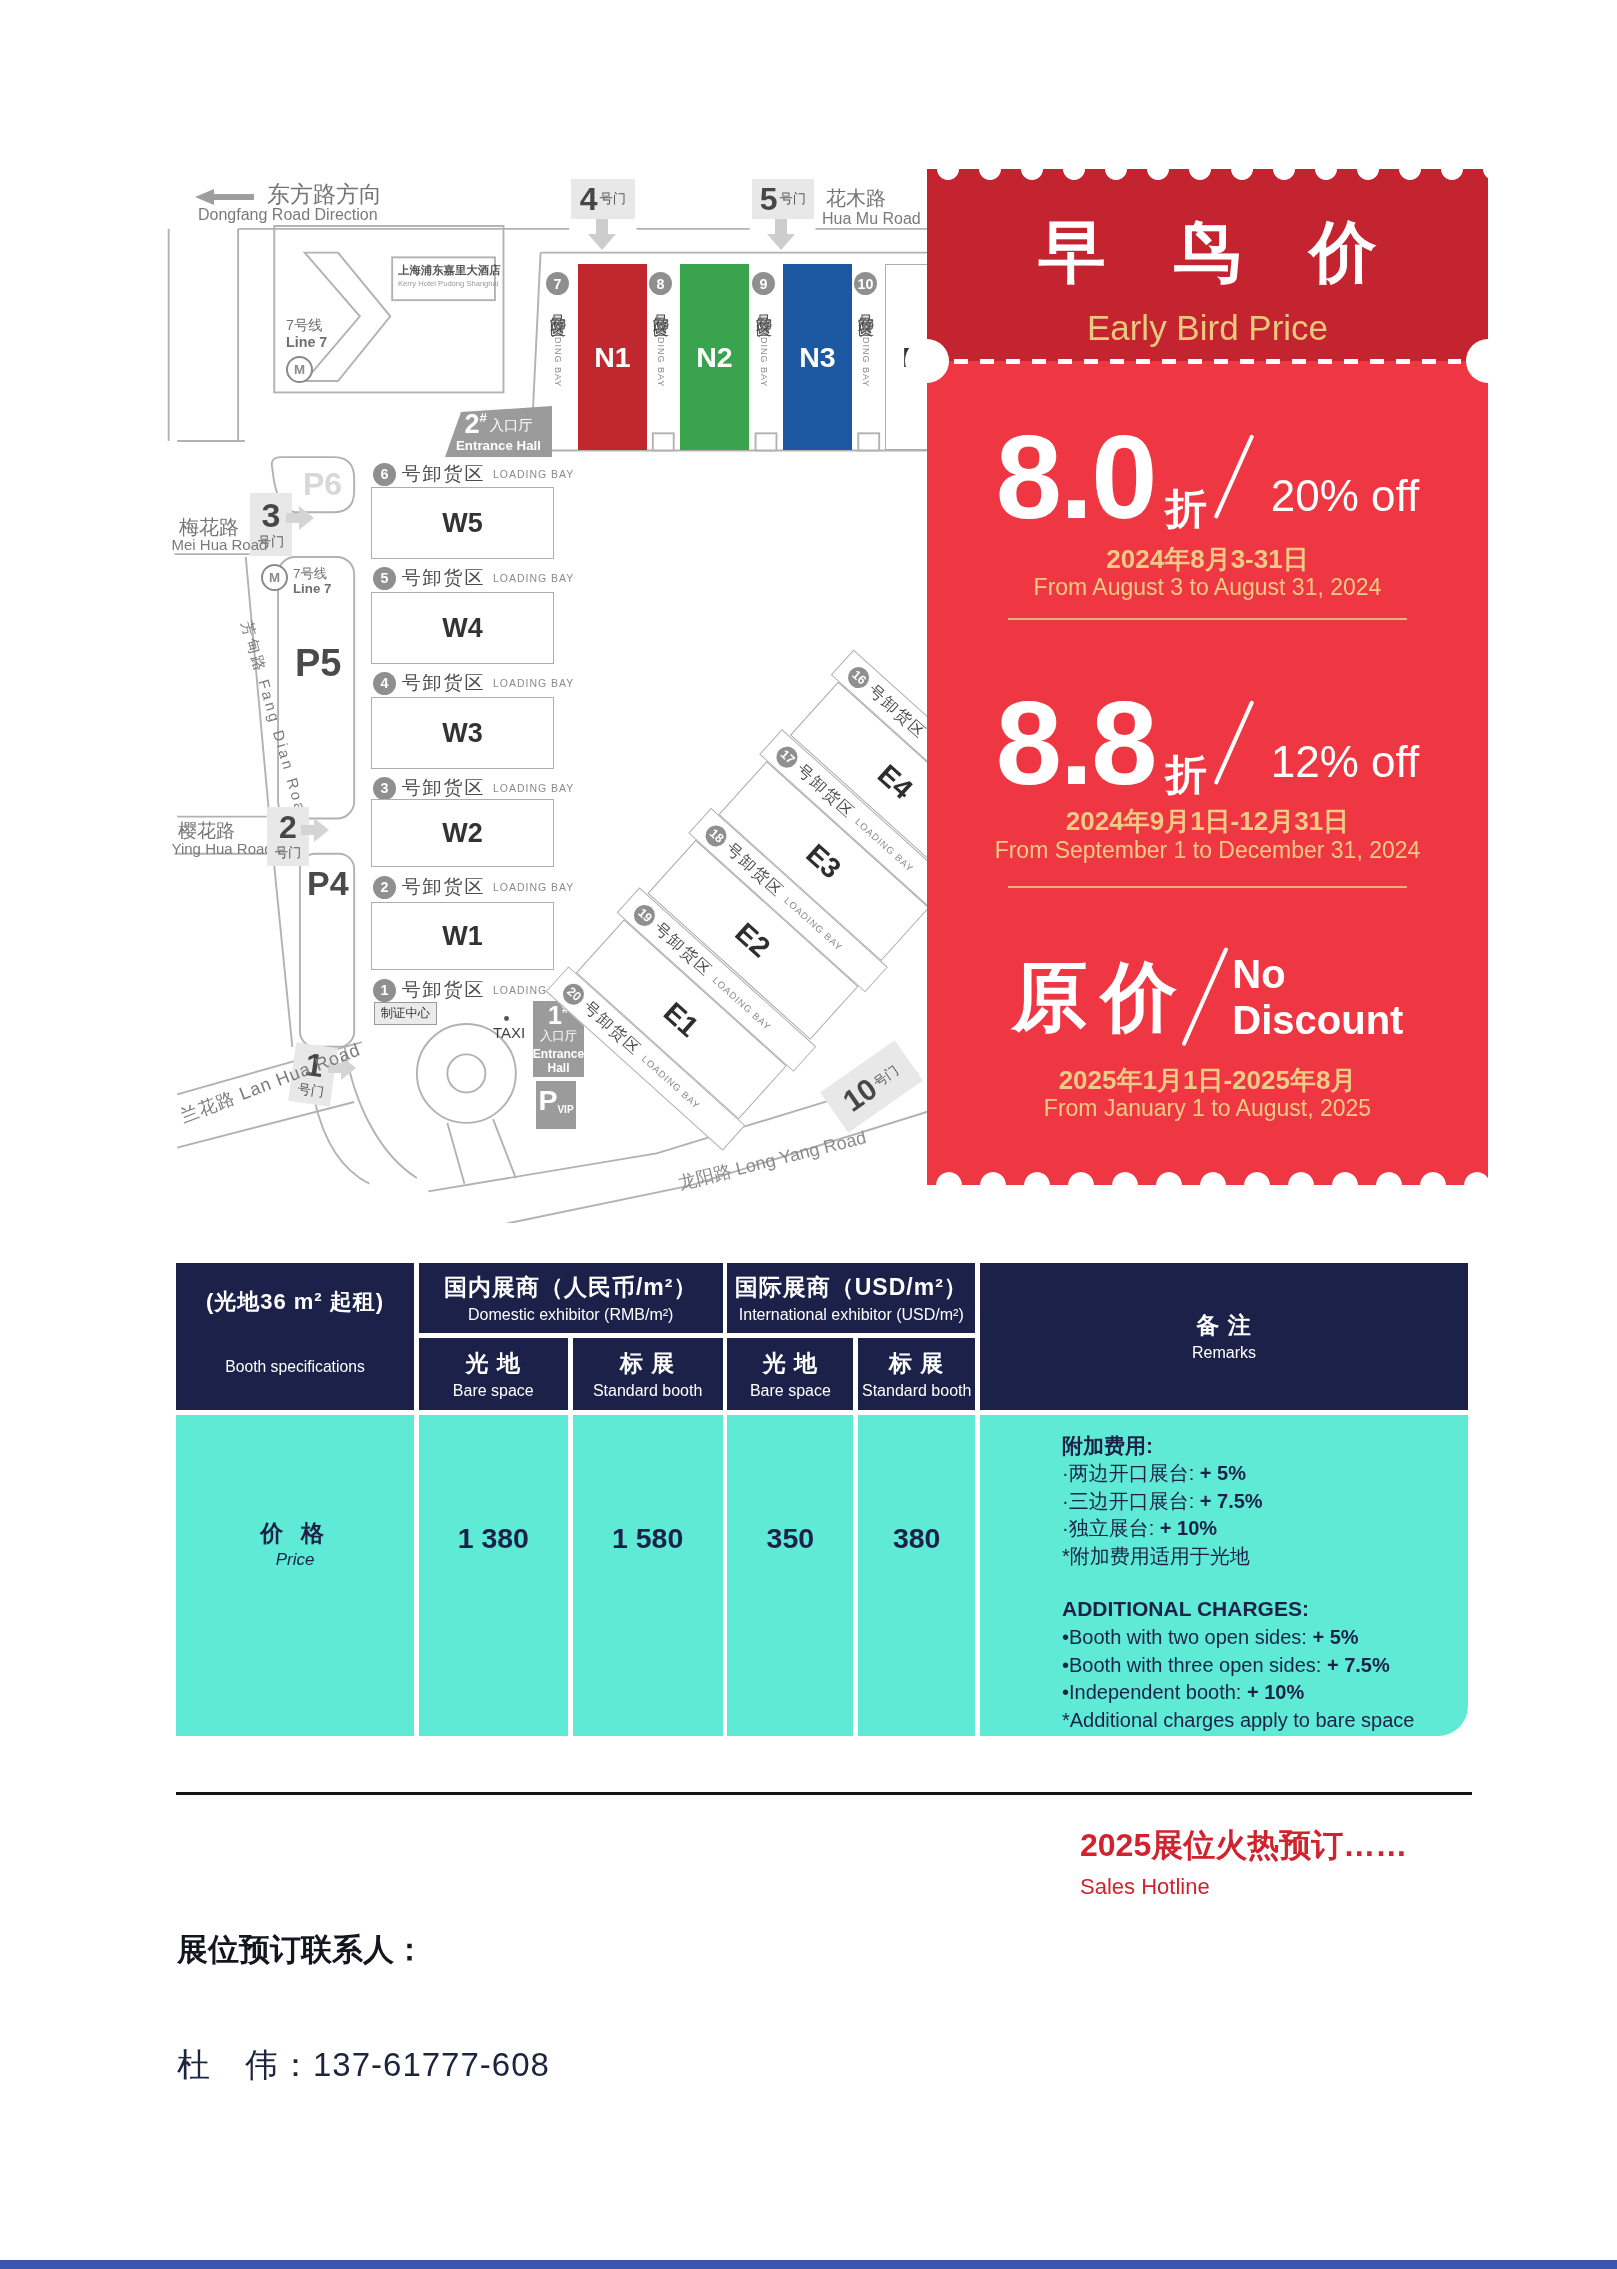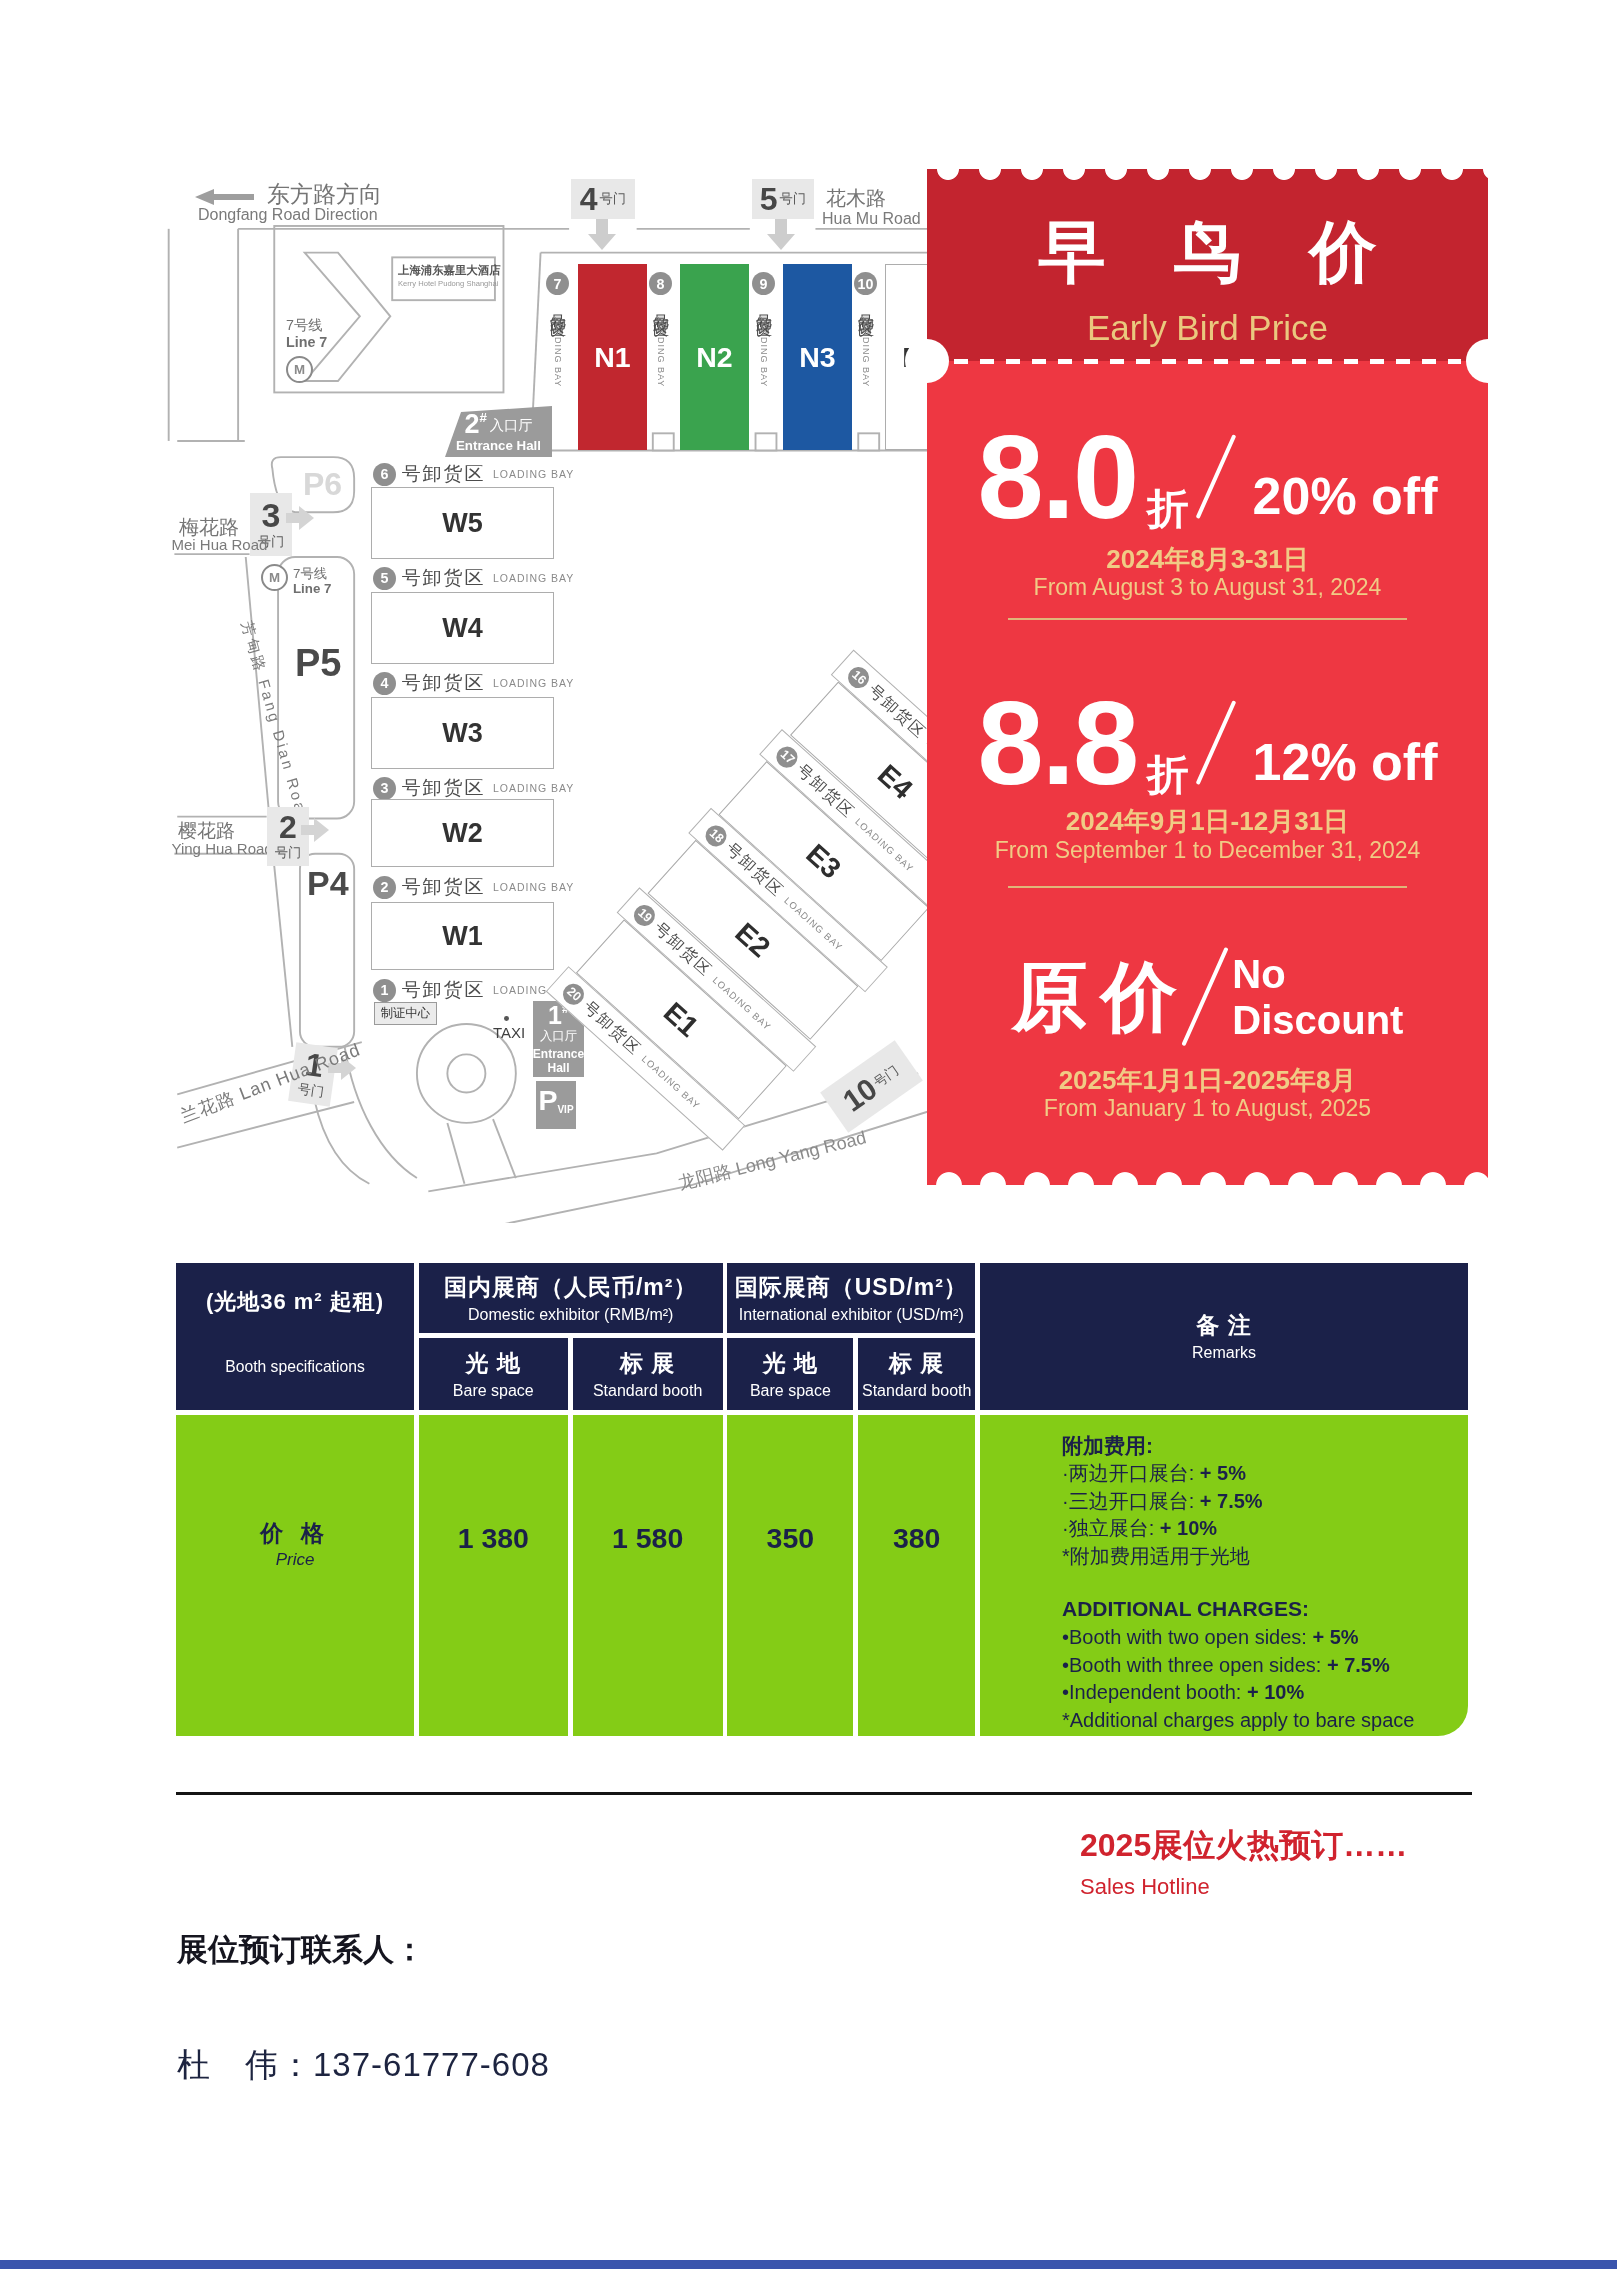--- a/index.html
+++ b/index.html
@@ -57,21 +57,21 @@
   .tearline { position:absolute; left:27px; right:27px; top:190px; height:4.8px;
     background:repeating-linear-gradient(90deg, #ffffff 0 14.3px, rgba(255,255,255,0) 14.3px 26px); }
   .notch { position:absolute; width:44px; height:44px; border-radius:50%; background:#ffffff; top:170px; }
   .notch.l { left:-22px; } .notch.r { right:-22px; }
   .tk-title { position:absolute; left:0; top:38px; width:100%; text-align:center; color:#fff; font-size:67px; font-weight:bold; letter-spacing:25px; padding-left:25px; }
   .tk-sub { position:absolute; left:0; top:139px; width:100%; text-align:center; color:#eac87e; font-size:35px; font-weight:500; }
   .tier { position:absolute; left:0; width:100%; display:flex; align-items:center; justify-content:center; color:#fff; }
   .tier .num { font-size:119px; font-weight:800; line-height:1; letter-spacing:-1.9px; }
   .tier .unit { font-size:42px; font-weight:bold; align-self:flex-end; margin:0 0 11.4px 9.5px; }
   .tier .slash { width:3.8px; height:91px; background:#fff; border-radius:1.9px; transform:rotate(24deg); margin:0 23px 0 25px; }
-  .tier .pct { font-size:52px; font-weight:700; margin-top:38px;margin-left:12px; }
+  .tier .pct { font-size:44px; font-weight:400; margin-top:38px;margin-left:12px; }
   .tier .yj { font-size:76px; font-weight:bold; letter-spacing:13.3px; line-height:1; }
   .tier .slash2 { width:3.8px; height:107px; background:#fff; border-radius:1.9px; transform:rotate(24deg); margin:0 25px 0 13.3px; }
   .tier .nd { font-size:40px; font-weight:800; line-height:1.15; text-align:left; }
   .tdate { position:absolute; left:0; width:100%; text-align:center; color:#f0cb85; }
   .tdate.cn { font-size:26px; font-weight:bold; }
   .tdate.en { font-size:23px; }
   .tdiv { position:absolute; left:81px; width:399px; height:1.9px; background:#dfb679; }
 
   
   #pricetable { position:absolute; left:176px; top:1263px; display:grid;
@@ -79,21 +79,21 @@
     grid-template-rows:70px 72px 321px; gap:4.8px; }
   .navy { background:#1b2149; color:#fff; display:flex; flex-direction:column; align-items:center; justify-content:center; text-align:center; }
   .navy .cn { font-size:23px; font-weight:bold; letter-spacing:1px; }
   .navy .en { font-size:16px; margin-top:2.9px; }
   .h-col1 { grid-area:1/1/3/2;gap:37px; }
   .h-col1 .cn { font-size:22px; line-height:1.35; }
   .h-col1 .en { font-size:15.7px; line-height:1.25; margin-top:3.8px; padding:0 7.6px; }
   .h-dom { grid-area:1/2/2/4; } .h-intl { grid-area:1/4/2/6; }
   .h-rem { grid-area:1/6/3/7; }
   .sub2 { grid-area:2/2/3/3; } .sub3 { grid-area:2/3/3/4; } .sub4 { grid-area:2/4/3/5; } .sub5 { grid-area:2/5/3/6; }
-  .gray { background:#84cc16; color:#1b2149; }
+  .gray { background:#5eead4; color:#1b2149; }
   .b-price { grid-area:3/1/4/2; display:flex; flex-direction:column; align-items:center; justify-content:flex-start; padding-top:103px; }
   .b-price .cn { font-size:23px; font-weight:bold; letter-spacing:5.7px; }
   .b-price .en { font-size:17px; margin-top:1.9px;font-style:italic; }
   .bval { display:flex; align-items:flex-start; justify-content:center; padding-top:107px; font-size:28.5px; font-weight:bold; }
   .b-v1 { grid-area:3/2/4/3; } .b-v2 { grid-area:3/3/4/4; } .b-v3 { grid-area:3/4/4/5; } .b-v4 { grid-area:3/5/4/6; }
   .b-rem { grid-area:3/6/4/7; border-bottom-right-radius:30px; padding:17px 19px 0 82px; }
   .b-rem .rline { font-size:20px; line-height:27.6px; }
   .b-rem .rtitle { font-size:21px; font-weight:bold; line-height:28.5px; }
   .b-rem .rline b { font-weight:bold; }
   .b-rem .gap { height:25px; }

